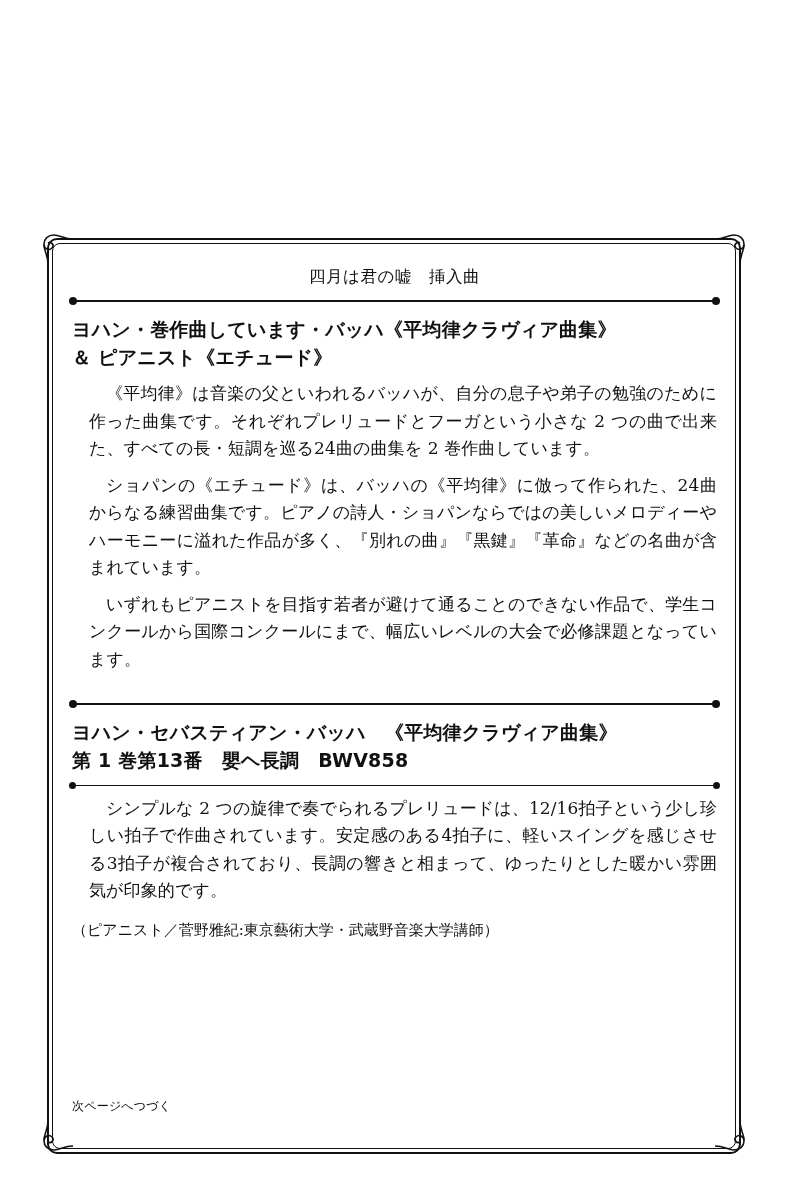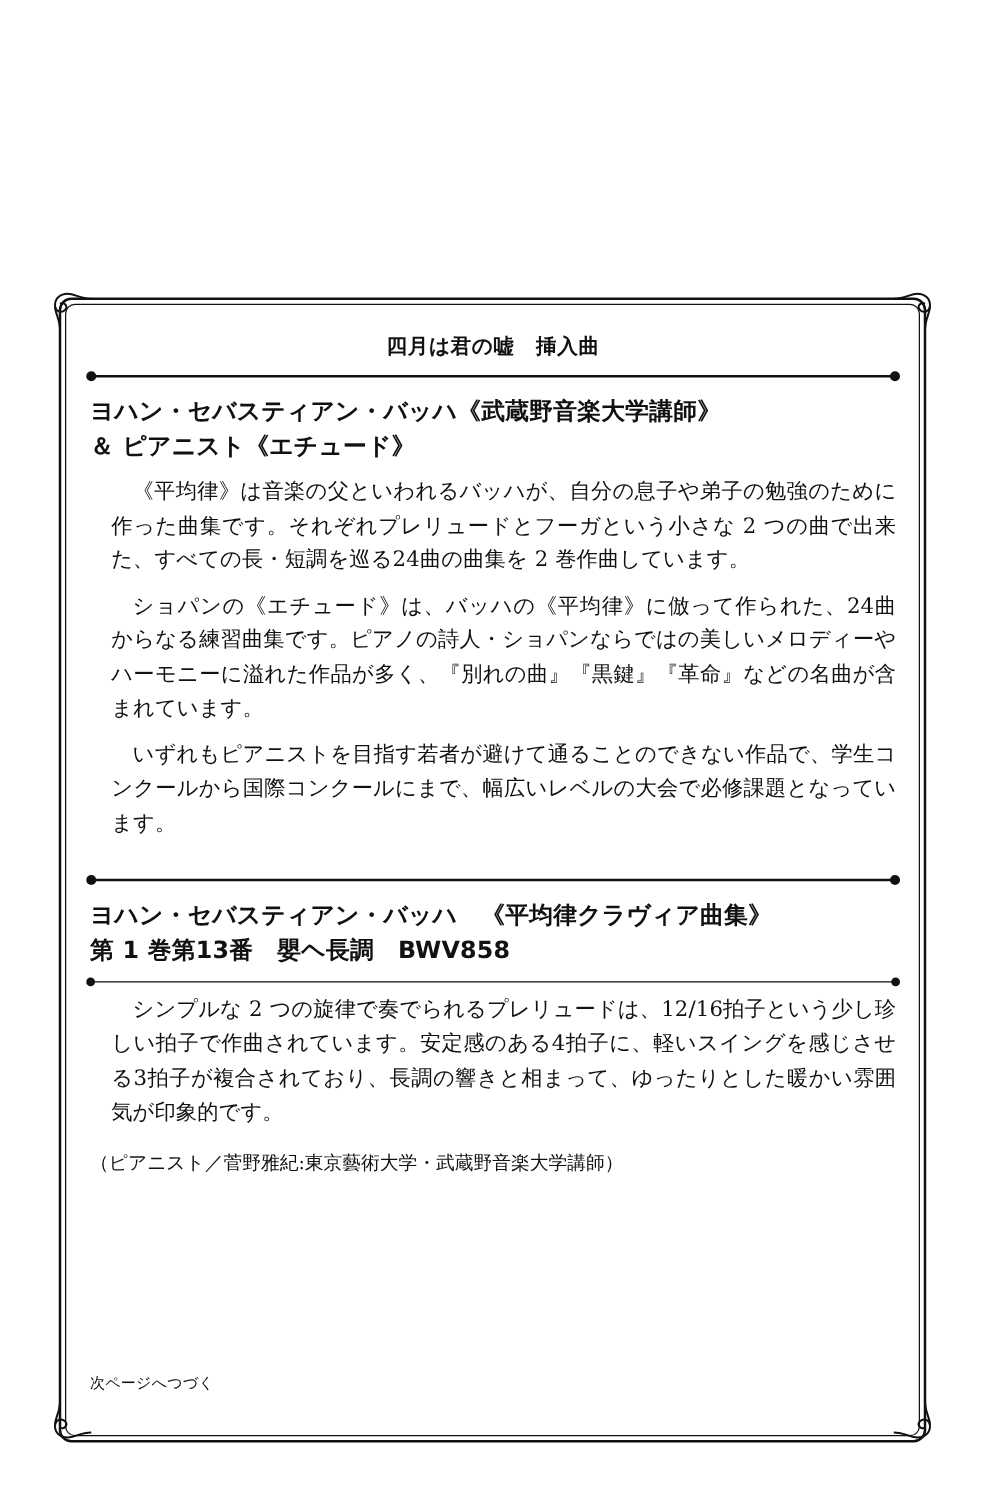--- a/index.html
+++ b/index.html
@@ -64,21 +64,21 @@
   .content {
     position: absolute;
     left: 72px;
     top: 258px;
     width: 645px;
     height: 880px;
   }
 
   .series-title {
     text-align: center;
-    font-weight: bold;
+    font-weight: normal;
     font-size: 16.5px;
     letter-spacing: 0.5px;
     margin: 8px 0 0 0;
     font-family: "DejaVu Sans", "Liberation Sans", sans-serif;
   }
 
   
   .rule {
     position: relative;
     height: 2px;
@@ -170,21 +170,21 @@
     </svg>
   </div>
 
   <div class="content">
 
     <div class="series-title">四月は君の嘘　挿入曲</div>
 
     <div class="rule"></div>
 
     <h2 class="head">
-      <span>ヨハン・セバスティアン・バッハ《武蔵野音楽大学講師》</span>
+      <span>ヨハン・巻作曲しています・バッハ《平均律クラヴィア曲集》</span>
       <span class="l2">＆ ピアニスト《エチュード》</span>
     </h2>
 
     <p class="body">《平均律》は音楽の父といわれるバッハが、自分の息子や弟子の勉強のために作った曲集です。それぞれプレリュードとフーガという小さな 2 つの曲で出来た、すべての長・短調を巡る24曲の曲集を 2 巻作曲しています。</p>
     <p class="body">ショパンの《エチュード》は、バッハの《平均律》に倣って作られた、24曲からなる練習曲集です。ピアノの詩人・ショパンならではの美しいメロディーやハーモニーに溢れた作品が多く、『別れの曲』『黒鍵』『革命』などの名曲が含まれています。</p>
     <p class="body">いずれもピアニストを目指す若者が避けて通ることのできない作品で、学生コンクールから国際コンクールにまで、幅広いレベルの大会で必修課題となっています。</p>
 
     <div class="section-gap"></div>
 
     <div class="rule"></div>

